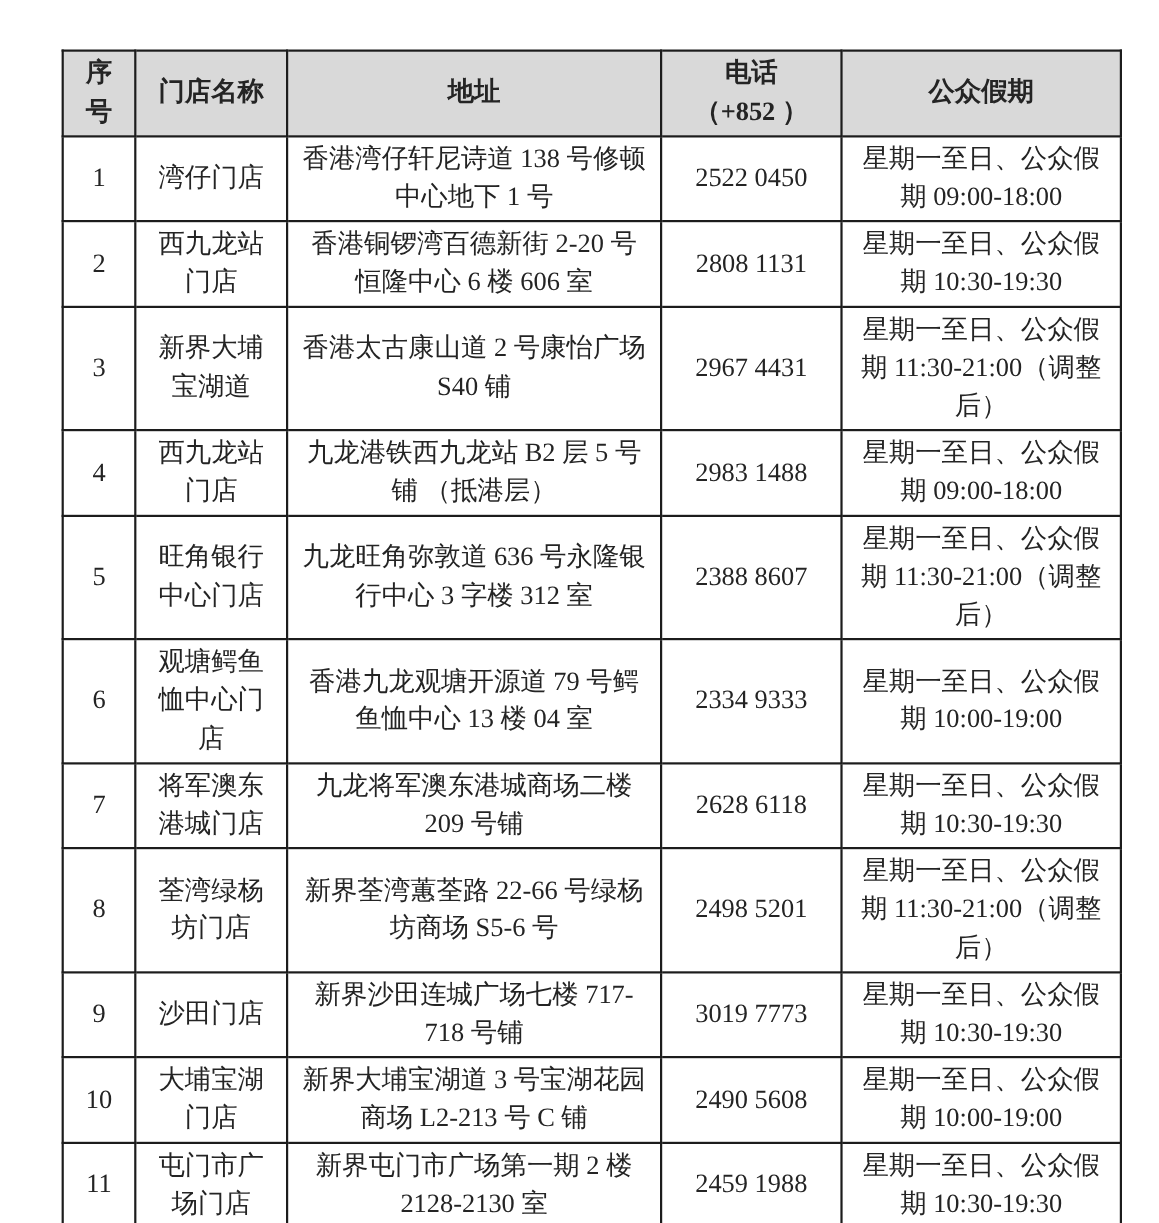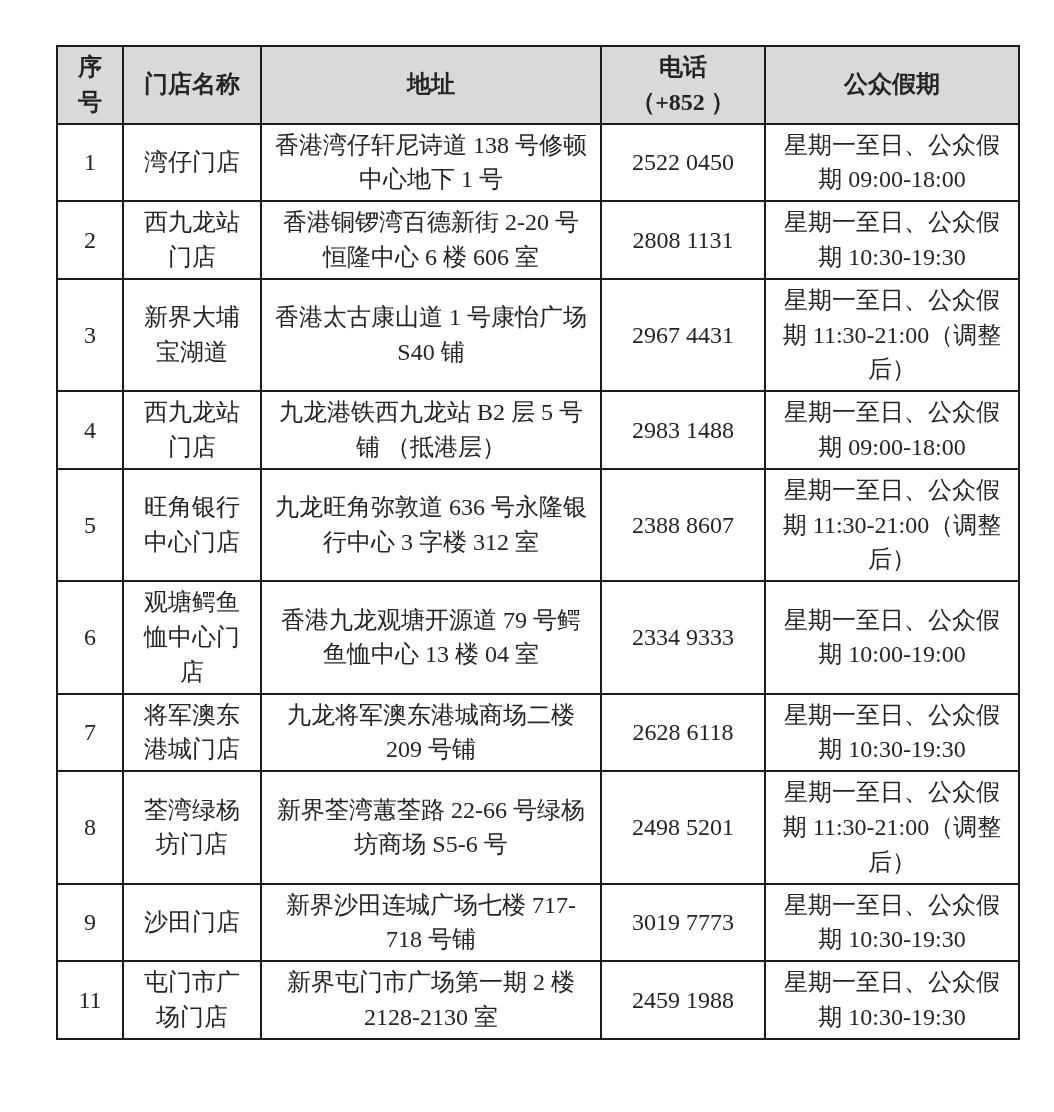--- a/index.html
+++ b/index.html
@@ -79,21 +79,21 @@
         <tr>
           <td>2</td>
           <td>西九龙站门店</td>
           <td>香港铜锣湾百德新街 2-20 号恒隆中心 6 楼 606 室</td>
           <td>2808 1131</td>
           <td>星期一至日、公众假期 10:30-19:30</td>
         </tr>
         <tr>
           <td>3</td>
           <td>新界大埔宝湖道</td>
-          <td>香港太古康山道 1 号康怡广场 S40 铺</td>
+          <td>香港太古康山道 2 号康怡广场 S40 铺</td>
           <td>2967 4431</td>
           <td>星期一至日、公众假期 11:30-21:00（调整后）</td>
         </tr>
         <tr>
           <td>4</td>
           <td>西九龙站门店</td>
           <td>九龙港铁西九龙站 B2 层 5 号铺 （抵港层）</td>
           <td>2983 1488</td>
           <td>星期一至日、公众假期 09:00-18:00</td>
         </tr>
@@ -126,20 +126,27 @@
           <td>星期一至日、公众假期 11:30-21:00（调整后）</td>
         </tr>
         <tr>
           <td>9</td>
           <td>沙田门店</td>
           <td>新界沙田连城广场七楼 717-718 号铺</td>
           <td>3019 7773</td>
           <td>星期一至日、公众假期 10:30-19:30</td>
         </tr>
         <tr>
+          <td>10</td>
+          <td>大埔宝湖门店</td>
+          <td>新界大埔宝湖道 3 号宝湖花园商场 L2-213 号 C 铺</td>
+          <td>2490 5608</td>
+          <td>星期一至日、公众假期 10:00-19:00</td>
+        </tr>
+        <tr>
           <td>11</td>
           <td>屯门市广场门店</td>
           <td>新界屯门市广场第一期 2 楼 2128-2130 室</td>
           <td>2459 1988</td>
           <td>星期一至日、公众假期 10:30-19:30</td>
         </tr>
       </tbody>
   </table>
 </div>
 

